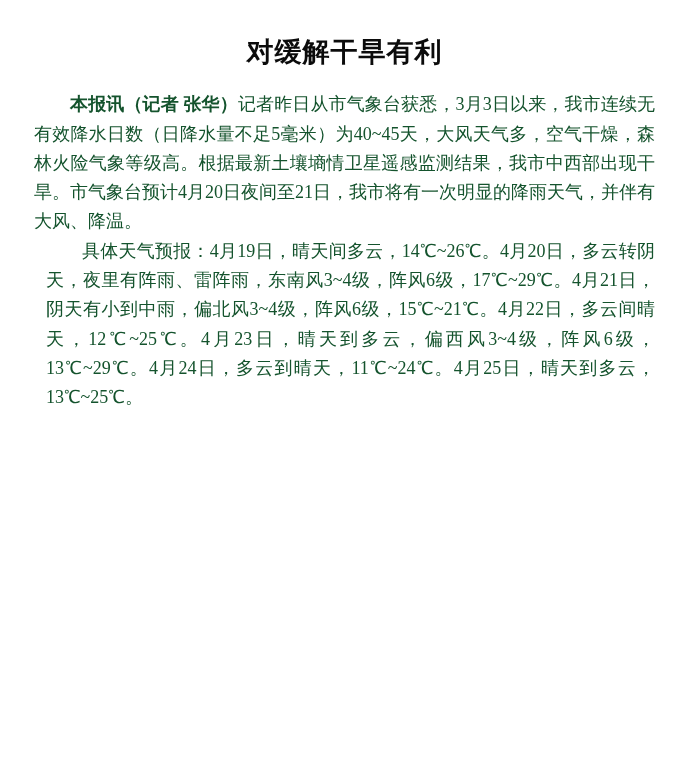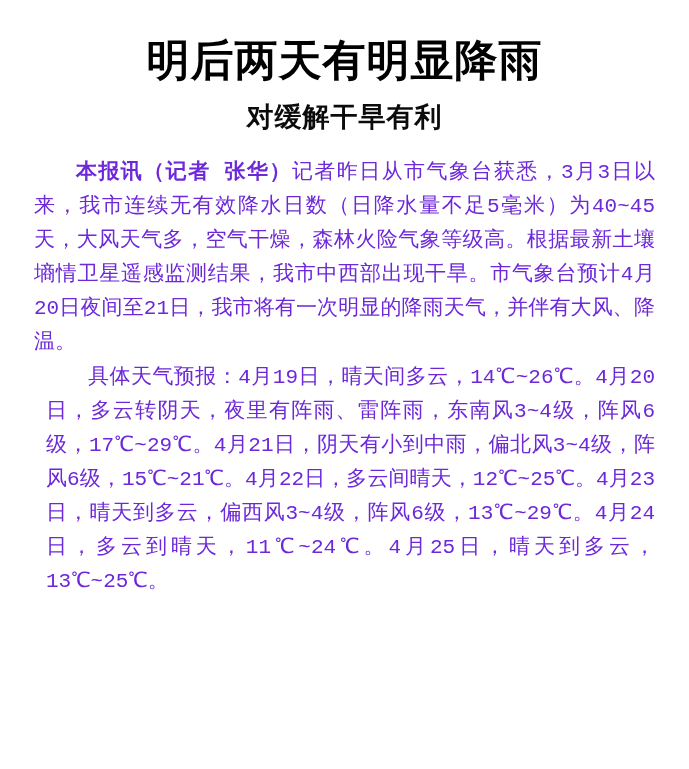--- a/index.html
+++ b/index.html
@@ -35,24 +35,24 @@
     text-align: center;
     font-family: "DejaVu Sans", "Liberation Sans", sans-serif;
     font-weight: bold;
     font-size: 27px;
     line-height: 1.2;
     letter-spacing: 1px;
     color: #0b0b0b;
     margin: 0 0 22px 0;
   }
   .body-text {
-    font-family: Liberation Mono, monospace;
-    font-size: 21px;
+    font-family: Liberation Serif, serif;
+    font-size: 18px;
     line-height: 1.62;
-    color: #6d28d9;
+    color: #14532d;
     text-align: justify;
     text-justify: inter-ideograph;
   }
   .para {
     margin: 0;
     text-indent: 2em;
   }
   .para + .para {
     margin-top: 1px;
     margin-left: 12px;
@@ -62,21 +62,20 @@
   }
   .byline {
     font-weight: bold;
   }
 </style>
 </head>
 <body>
 
 <div class="page">
 
-  <h1 class="headline">明后两天有明显降雨</h1>
 
   <h2 class="subhead">对缓解干旱有利</h2>
 
   <div class="body-text">
 
     <p class="para"><span class="lead">本报讯</span><span class="byline">（记者 张华）</span><span>记者昨日从市气象台获悉，3月3日以来，我市连续无有效降水日数（日降水量不足5毫米）为40~45天，大风天气多，空气干燥，森林火险气象等级高。根据最新土壤墒情卫星遥感监测结果，我市中西部出现干旱。市气象台预计4月20日夜间至21日，我市将有一次明显的降雨天气，并伴有大风、降温。</span></p>
 
     <p class="para"><span>具体天气预报：4月19日，晴天间多云，14℃~26℃。4月20日，多云转阴天，夜里有阵雨、雷阵雨，东南风3~4级，阵风6级，17℃~29℃。4月21日，阴天有小到中雨，偏北风3~4级，阵风6级，15℃~21℃。4月22日，多云间晴天，12℃~25℃。4月23日，晴天到多云，偏西风3~4级，阵风6级，13℃~29℃。4月24日，多云到晴天，11℃~24℃。4月25日，晴天到多云，13℃~25℃。</span></p>
 
 

